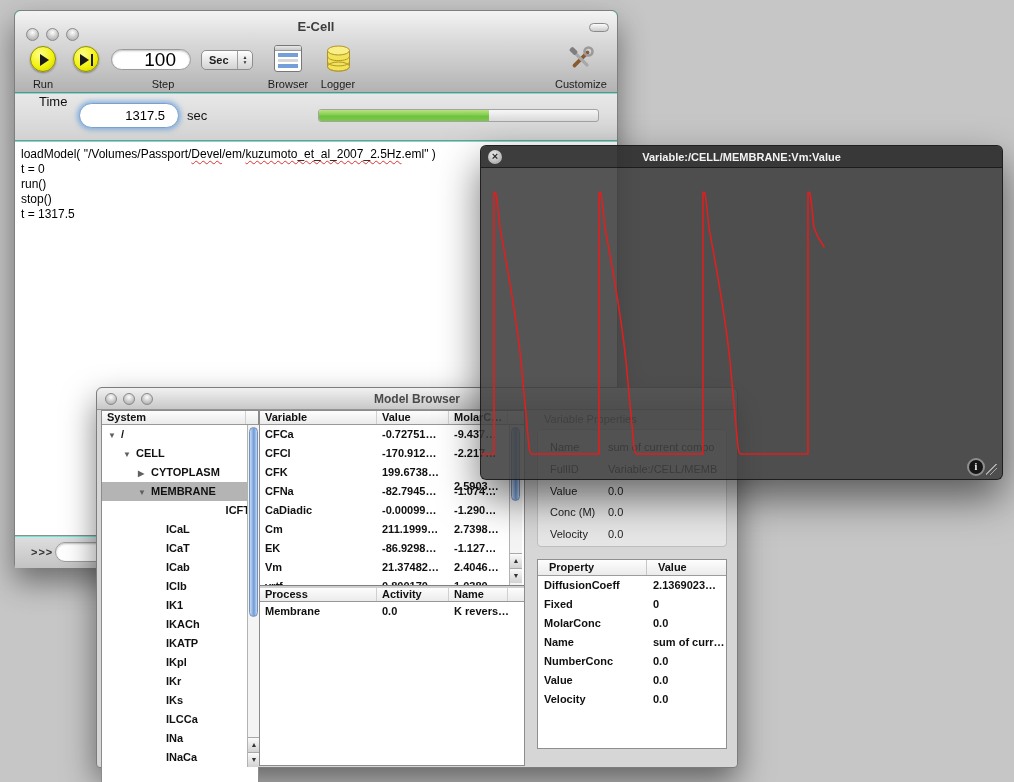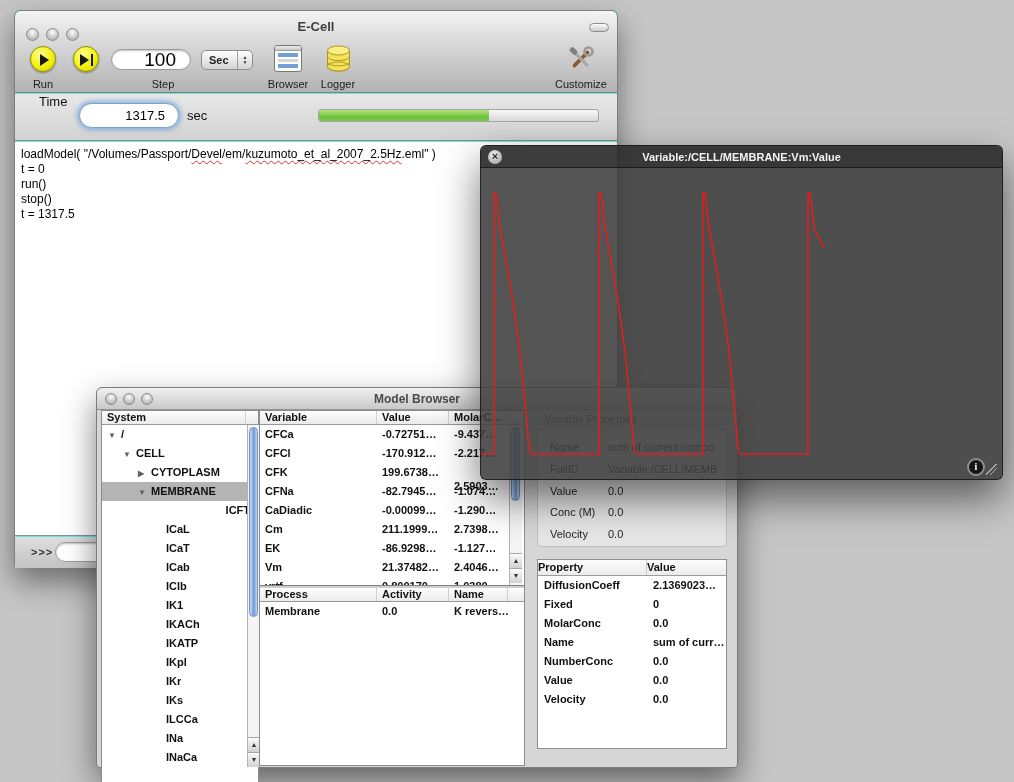--- a/index.html
+++ b/index.html
@@ -114,21 +114,21 @@
   #mb-right { position:absolute; left:428px; top:22px; width:214px; height:359px; }
   #props-title { position:absolute; left:19px; top:3px; font-size:11px; color:#4f4f4f; }
   #props-box { position:absolute; left:12px; top:19px; width:190px; height:118px;
     background:#e6e6e6; border:1px solid #bfbfbf; border-radius:4px; overflow:hidden; padding:5px 0 0 12px; }
   .pfield { height:21.8px; line-height:21.8px; white-space:nowrap; overflow:hidden; }
   .plabel { display:inline-block; width:58px; font-size:11px; color:#222; }
   .pvalue { font-size:11px; color:#222; }
   #prop-table { position:absolute; left:12px; top:149px; width:190px; height:190px;
     background:#fff; border:1px solid #8f8f8f; overflow:hidden; }
   .thead2 { height:16px; background:linear-gradient(#fdfdfd,#ebebeb); border-bottom:1px solid #9d9d9d; white-space:nowrap; }
-  .thead2 .hcell2 { display:inline-block; font-size:11px; font-weight:bold; color:#111; padding-left:0;
+  .thead2 .hcell2 { display:inline-block; font-size:11px; font-weight:bold; color:#111; padding-left:11px;
     line-height:15px; height:15px; vertical-align:top; border-right:1px solid #c8c8c8; }
   #property-body .tcell { padding-left:6px; }
 
   
   #plot { left:480px; top:145px; width:523px; height:335px; border-radius:6px;
     background:rgba(62,62,62,.88); border:1px solid rgba(0,0,0,.6);
     box-shadow:0 18px 40px rgba(0,0,0,.55); z-index:3; }
   #plot-titlebar { position:absolute; left:0; top:0; width:100%; height:22px;
     background:rgba(25,25,25,.4); border-bottom:1px solid rgba(0,0,0,.5); border-radius:6px 6px 0 0; }
   #plot-title { position:absolute; left:0; top:0; width:100%; text-align:center; font-size:11px;

